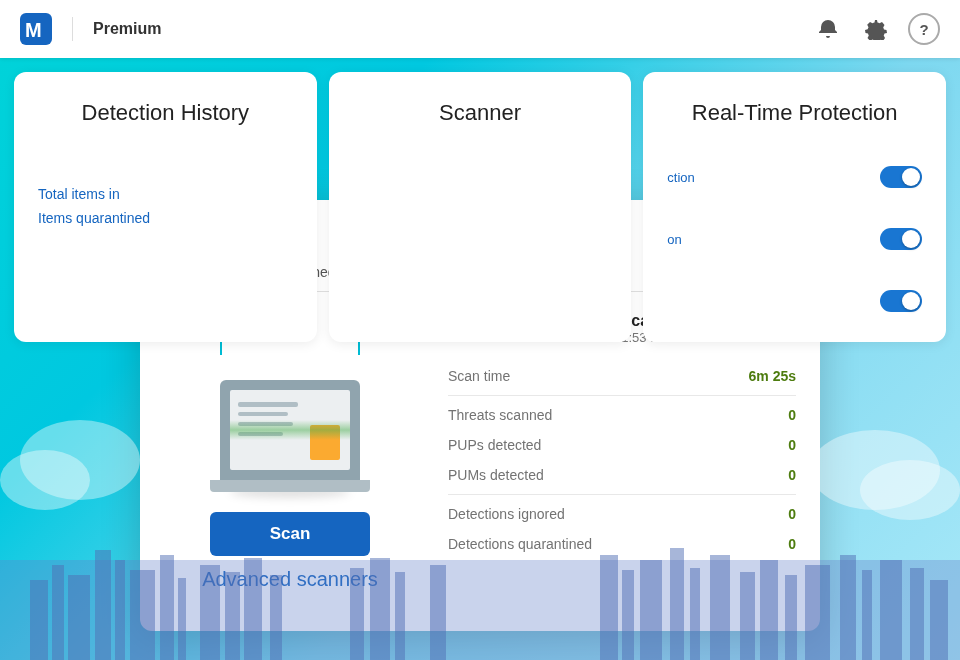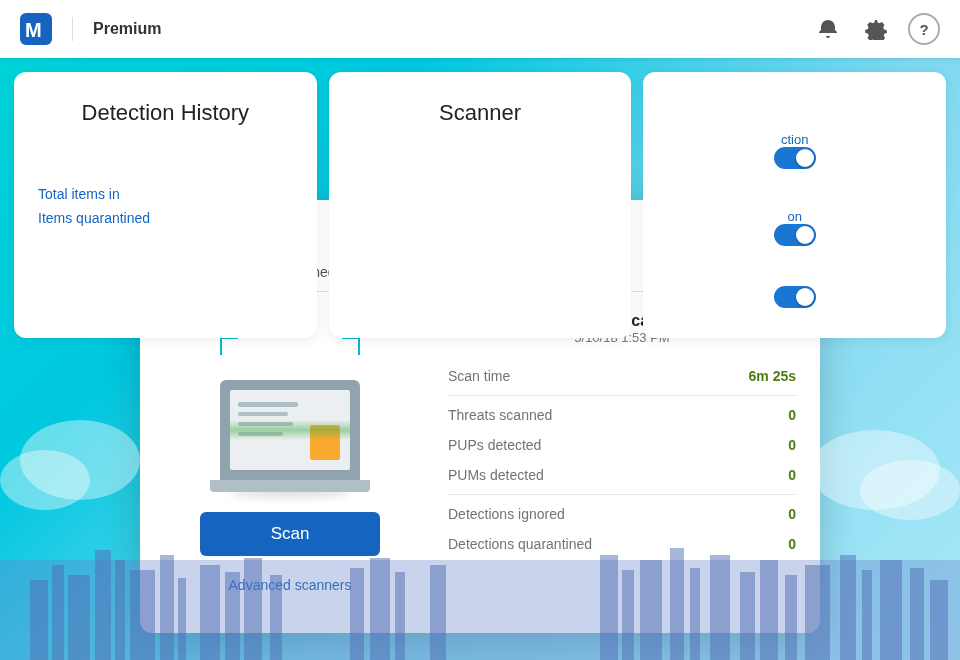--- a/index.html
+++ b/index.html
@@ -111,21 +111,20 @@
       margin-bottom: 8px;
     }
 
     
     .toggle-row {
       display: flex;
       align-items: center;
       justify-content: space-between;
       margin-bottom: 10px;
       margin-top: 40px;
-      flex-direction: column;
     }
     .toggle-label {
       font-size: 13px;
       color: #1565c0;
     }
     .toggle {
       width: 42px;
       height: 22px;
       background: #1976d2;
       border-radius: 11px;
@@ -302,37 +301,36 @@
       left: 50%;
       transform: translateX(-50%);
       width: 120px;
       height: 12px;
       background: rgba(0,0,0,0.12);
       border-radius: 50%;
       filter: blur(4px);
     }
 
     .scan-button {
-      width: 180px;
+      width: 160px;
       padding: 12px 8px;
       background: #1565c0;
       color: white;
       border: none;
       border-radius: 6px;
       font-size: 17px;
-      font-weight: 400;
+      font-weight: 700;
       cursor: pointer;
       margin-bottom: 12px;
     }
     .advanced-link {
       color: #1565c0;
-      font-size: 14px;
+      font-size: 20px;
       text-decoration: none;
       cursor: pointer;
-      margin-top: 9px;
     }
 
     
     .stats-panel {
       flex: 1;
       padding: 0 4px;
     }
     .last-scan-title {
       font-size: 16px;
       font-weight: 600;
@@ -462,20 +460,21 @@
       <a class="card-link">Total items in</a>
       <a class="card-link">Items quarantined</a>
     </div>
   </div>
 
   <div class="card">
     <div class="card-title">Scanner</div>
   </div>
 
   <div class="card">
+    <div class="card-title">Real-Time Protection</div>
     <div style="margin-top:30px;">
       <div class="toggle-row">
         <span class="toggle-label">ction</span>
         <div class="toggle"></div>
       </div>
       <div class="toggle-row">
         <span class="toggle-label">on</span>
         <div class="toggle"></div>
       </div>
       <div class="toggle-row">

